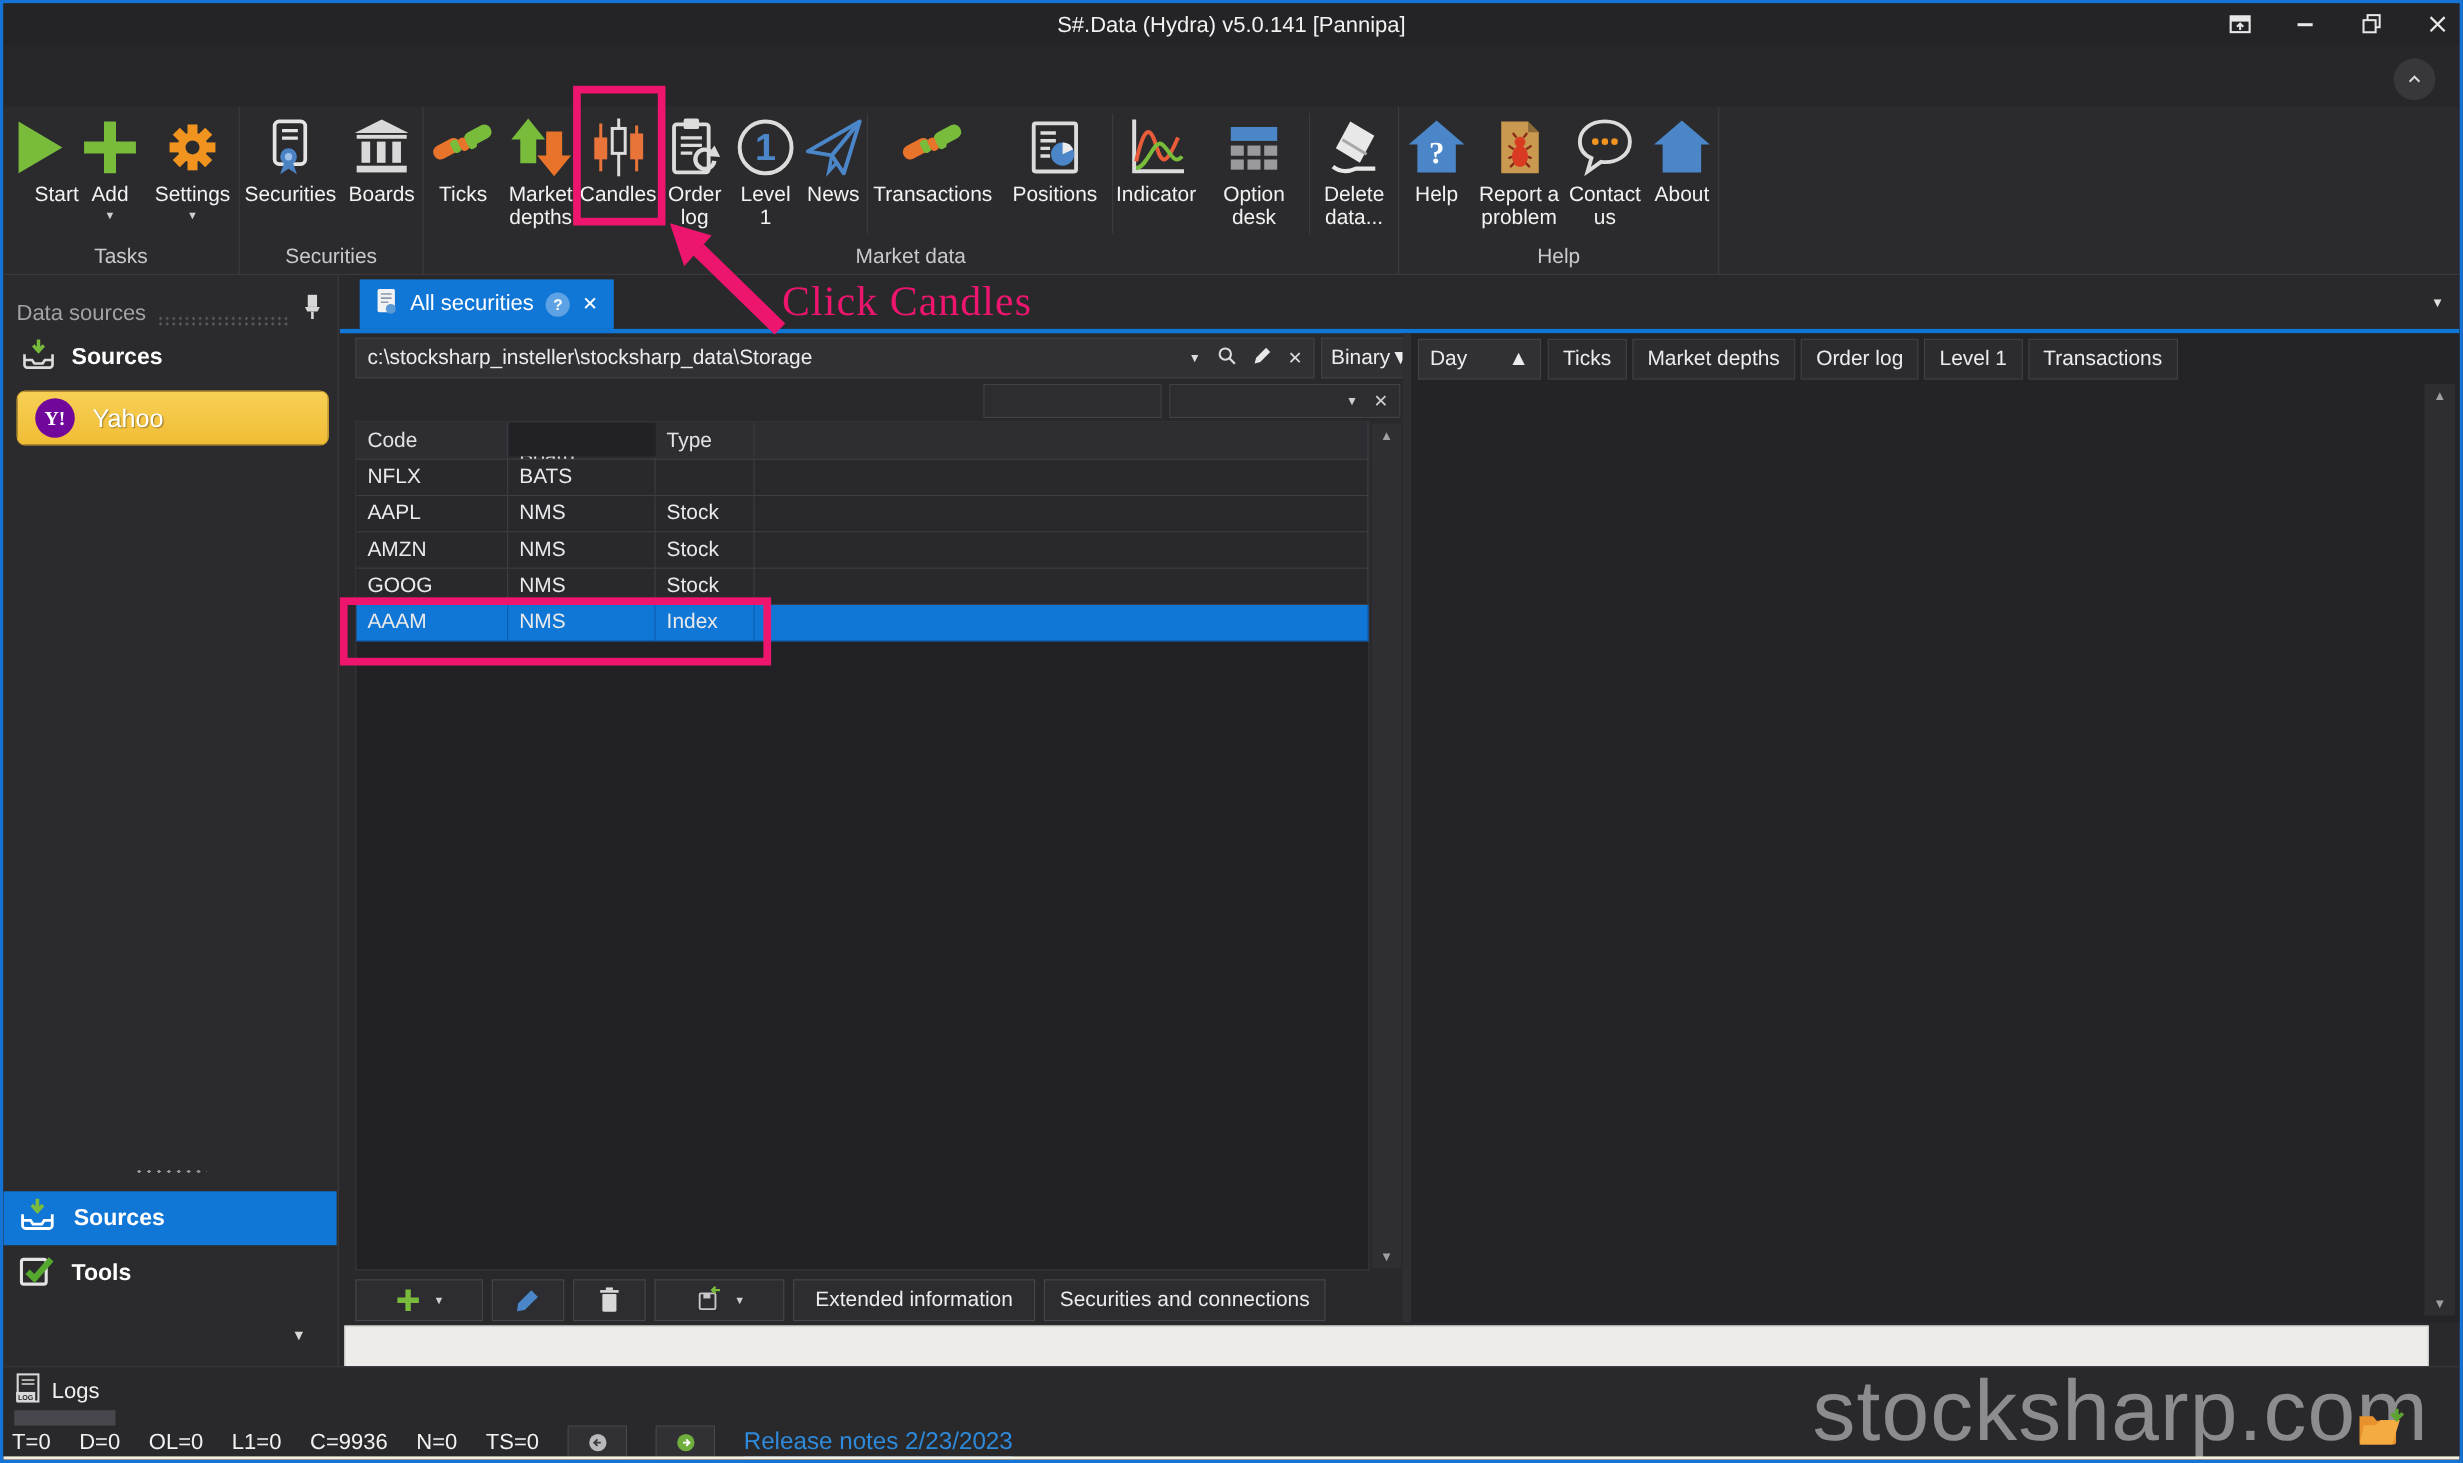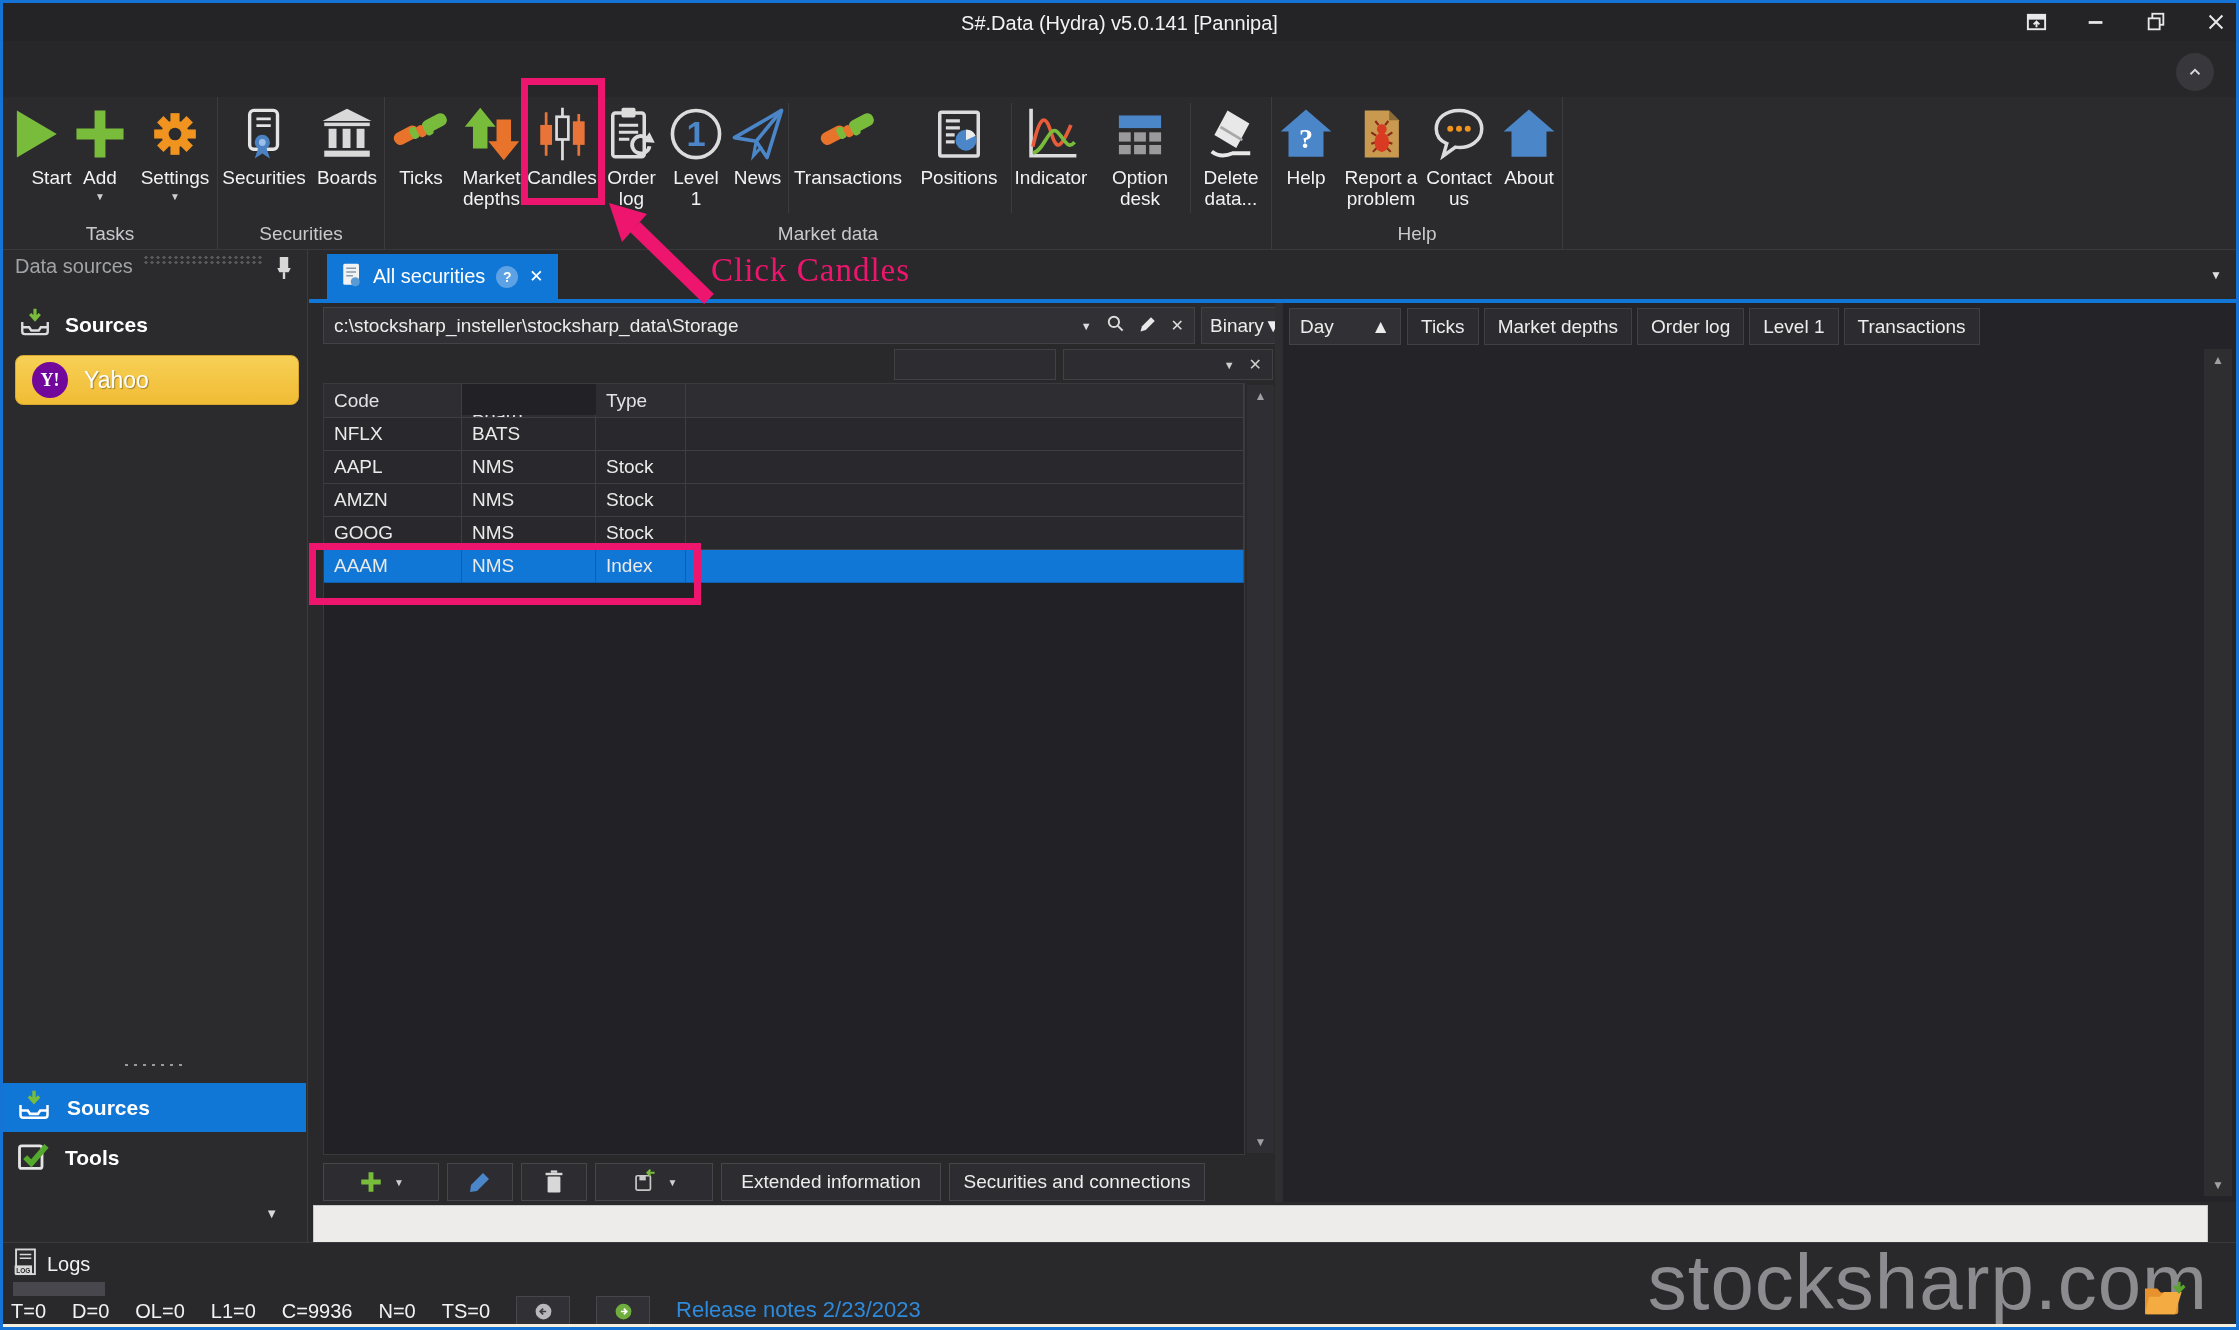--- a/index.html
+++ b/index.html
@@ -25,21 +25,21 @@
   .rgroup-items{display:flex;height:122px;align-items:flex-start}
   .rgroup-label{height:30px;text-align:center;color:#c9c9cd;font-size:19px;padding-top:4px}
   .ritem{display:flex;flex-direction:column;align-items:center;padding-top:4px;cursor:pointer;height:122px}
   .ricon{height:66px;display:flex;align-items:center;justify-content:center}
   .rlabel{font-size:19px;line-height:21px;color:#f2f2f2;text-align:center;white-space:nowrap}
   .rdrop{font-size:10px;color:#cfcfcf;margin-top:3px}
   .rsubsep{width:1px;background:#3c3c40;align-self:stretch;margin:6px 0}
 
   
   .sidebar{position:absolute;left:0;top:247px;width:305px;bottom:85px;background:#2b2b2e;border-right:1px solid #3c3c40}
-  .ds-header{position:absolute;left:6px;right:6px;top:5px;height:42px;display:flex;align-items:flex-start;gap:10px;padding:0 6px}
+  .ds-header{position:absolute;left:6px;right:6px;top:5px;height:42px;display:flex;align-items:flex-end;gap:10px;padding:0 6px}
   .ds-title{font-size:20px;color:#a2a3a7;white-space:nowrap}
   .ds-dots{flex:1;height:10px;background-image:radial-gradient(#55555a 1.5px,transparent 1.6px);background-size:6px 5px}
   .src-item{position:absolute;left:8px;top:52px;height:46px;display:flex;align-items:center;gap:12px;padding-left:6px;cursor:pointer}
   .src-label{font-size:21px;font-weight:bold;color:#fff}
   .yahoo-btn{position:absolute;left:12px;top:105px;width:284px;height:50px;border-radius:8px;background:linear-gradient(#f7d055,#f1bc35);border:1px solid #d8a72e;display:flex;align-items:center;gap:16px;padding-left:16px;cursor:pointer}
   .yahoo-circle{width:36px;height:36px;border-radius:50%;background:#71079b;color:#fff;display:flex;align-items:center;justify-content:center;font-weight:bold;font-size:18px;font-family:"Liberation Serif",serif}
   .yahoo-label{color:#fff;font-weight:normal;font-size:23px;text-shadow:1px 1px 1px rgba(0,0,0,.35)}
   .handle-dots{position:absolute;left:50%;transform:translateX(-50%);top:812px;width:66px;height:6px;background-image:radial-gradient(#9a9a9e 1.6px,transparent 1.7px);background-size:9px 6px}
   .snav{position:absolute;left:0;right:1px;height:49px;display:flex;align-items:center;gap:14px;padding-left:12px;cursor:pointer}
   .snav .snav-label{font-size:21px;font-weight:bold;color:#fff}
@@ -108,21 +108,21 @@
   .release-link{font-size:22px;color:#2e8ada;border-bottom:2px solid #2e8ada;cursor:pointer;padding-bottom:1px}
   .watermark{position:absolute;right:28px;top:-6px;font-size:78px;color:#8b8b90;letter-spacing:1px}
   .folder-ic{position:absolute;right:50px;bottom:6px;cursor:pointer}
   .bottom-edge{position:absolute;left:0;right:0;bottom:0;height:3px;background:#f5f0dd;z-index:60}
 
   
   .annot{position:absolute;z-index:40;pointer-events:none}
   .annot-rect{border:7px solid #ee156e}
   .ann-candles{left:518px;top:75px;width:84px;height:127px}
   .ann-row{left:306px;top:540px;width:392px;height:62px}
-  .ann-text{left:708px;top:249px;font-family:"Liberation Serif",serif;font-size:33px;color:#ee156e;letter-spacing:1px}
+  .ann-text{left:708px;top:249px;font-family:"Liberation Serif",serif;font-size:38px;color:#ee156e;letter-spacing:1px}
 </style>
 </head>
 <body>
 
 <div id="window">
 
   <div class="titlebar">
     <div class="title">S#.Data (Hydra) v5.0.141 [Pannipa]</div>
     <div class="win-controls">
       <div class="wbtn">

